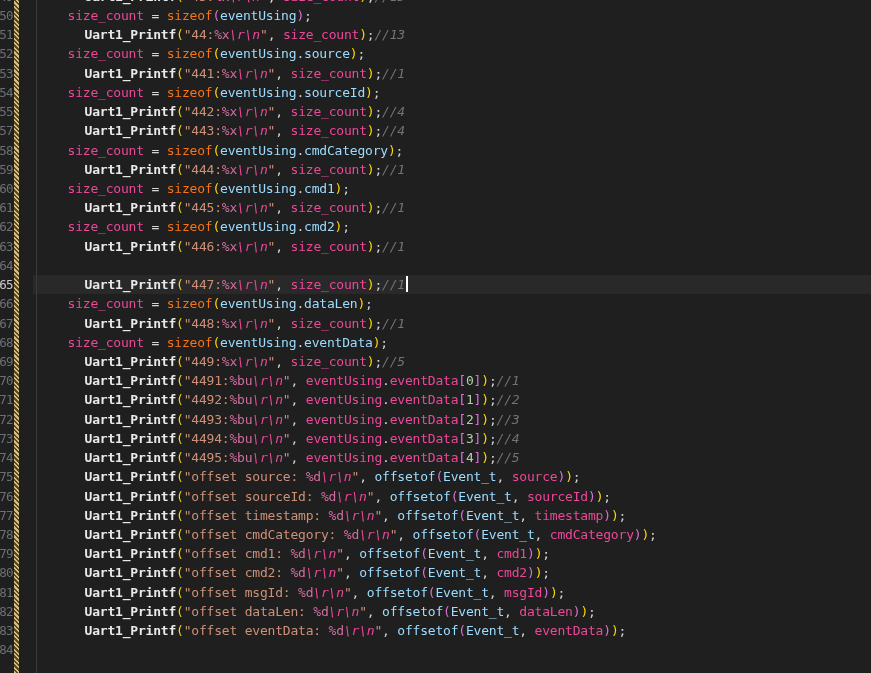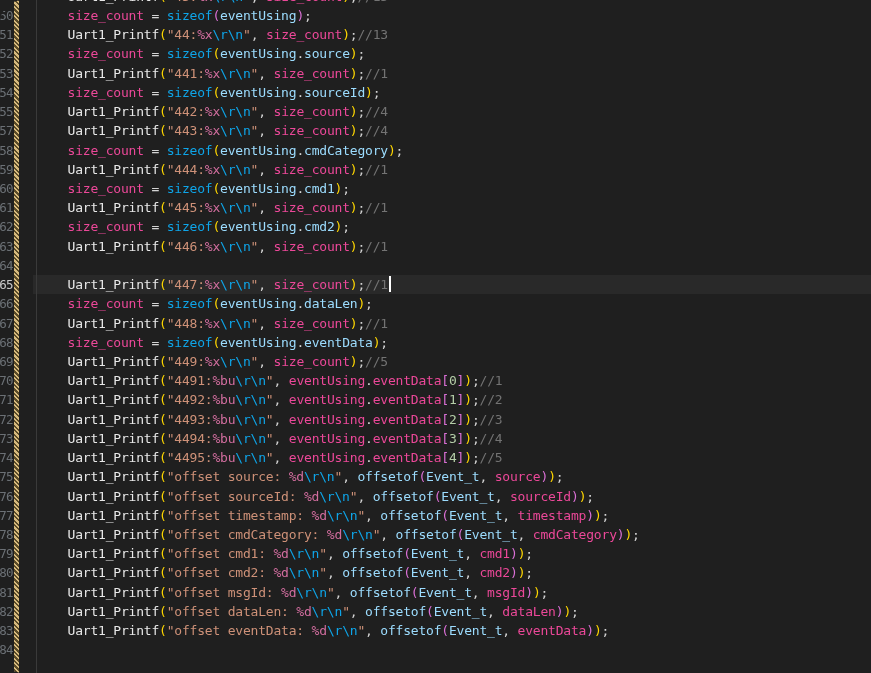--- a/index.html
+++ b/index.html
@@ -1,21 +1,21 @@
 <!DOCTYPE html>
 <html><head>
 <meta charset="utf-8">
 <style>
   html,body{margin:0;padding:0;}
   body{
     width:871px;height:673px;overflow:hidden;
     background:#1f1f1f;
     font-family:"DejaVu Sans Mono","Liberation Mono",monospace;
   }
-  .editor{position:relative;width:871px;height:673px;overflow:hidden;border-radius:23px;}
+  .editor{position:relative;width:871px;height:673px;overflow:hidden;}
   .gutter-zigzag{
     position:absolute;left:14px;top:0;bottom:0;width:5px;z-index:3;
     background:
       repeating-linear-gradient(45deg,
         #d7ba7d 0px, #d7ba7d 1.6px,
         #5a4b28 1.6px, #5a4b28 3.2px);
   }
   .indent-guide{
     position:absolute;left:36px;top:0;bottom:0;width:1px;
     background:#3a3a3a;z-index:2;
@@ -31,37 +31,37 @@
   .line.current::after{
     content:"";position:absolute;left:33px;right:0;top:0;bottom:0;
     background:#292929;z-index:0;
   }
   .ln{
     position:absolute;left:-2px;top:0;width:15px;text-align:right;
     font-size:12.5px;letter-spacing:-0.6px;color:#6b7075;z-index:2;
   }
   .line.current .ln{color:#c9c9c9;}
   .code{position:relative;z-index:2;}
-  .tok-f{font-weight:normal;}
-  .tok-c{}
+  .tok-f{font-weight:bold;margin-left:17px;}
+  .tok-c{font-style:italic;}
   .cursor{
     display:inline-block;width:2px;height:16px;background:#ffffff;
     vertical-align:-3px;margin-left:1px;
   }
 </style>
 <style>.tok-v{color:#ec4899;}
 .tok-b{color:#9cdcfe;}
-.tok-k{color:#0ea5e9;margin-top:18px;}
+.tok-k{color:#f97316;margin-top:18px;}
 .tok-f{color:#e9e9e9;}
 .tok-p{color:#d4d4d4;}
 .tok-g{color:#ffd700;}
 .tok-m{color:#da70d6;}
 .tok-s{color:#ce9178;}
 .tok-fs{color:#d16d9e;}
-.tok-e{color:#0ea5e9;}
+.tok-e{color:#ec4899;font-style:italic;}
 .tok-c{color:#737373;}
 .tok-n{color:#b5cea8;}
 </style></head>
 <body style="background: rgb(31, 31, 31);">
 
 <div class="editor">
   <div class="gutter-zigzag"></div>
   <div class="indent-guide"></div>
   <div class="lines" id="lines">
       <div class="line"><span class="ln">49</span><span class="code"><span class="tok-p">    </span><span class="tok-f">Uart1_Printf</span><span class="tok-g">(</span><span class="tok-s">"43:</span><span class="tok-fs">%x</span><span class="tok-e">\r\n</span><span class="tok-s">"</span><span class="tok-p">, </span><span class="tok-v">size_count</span><span class="tok-g">)</span><span class="tok-p">;</span><span class="tok-c">//13</span></span></div>

